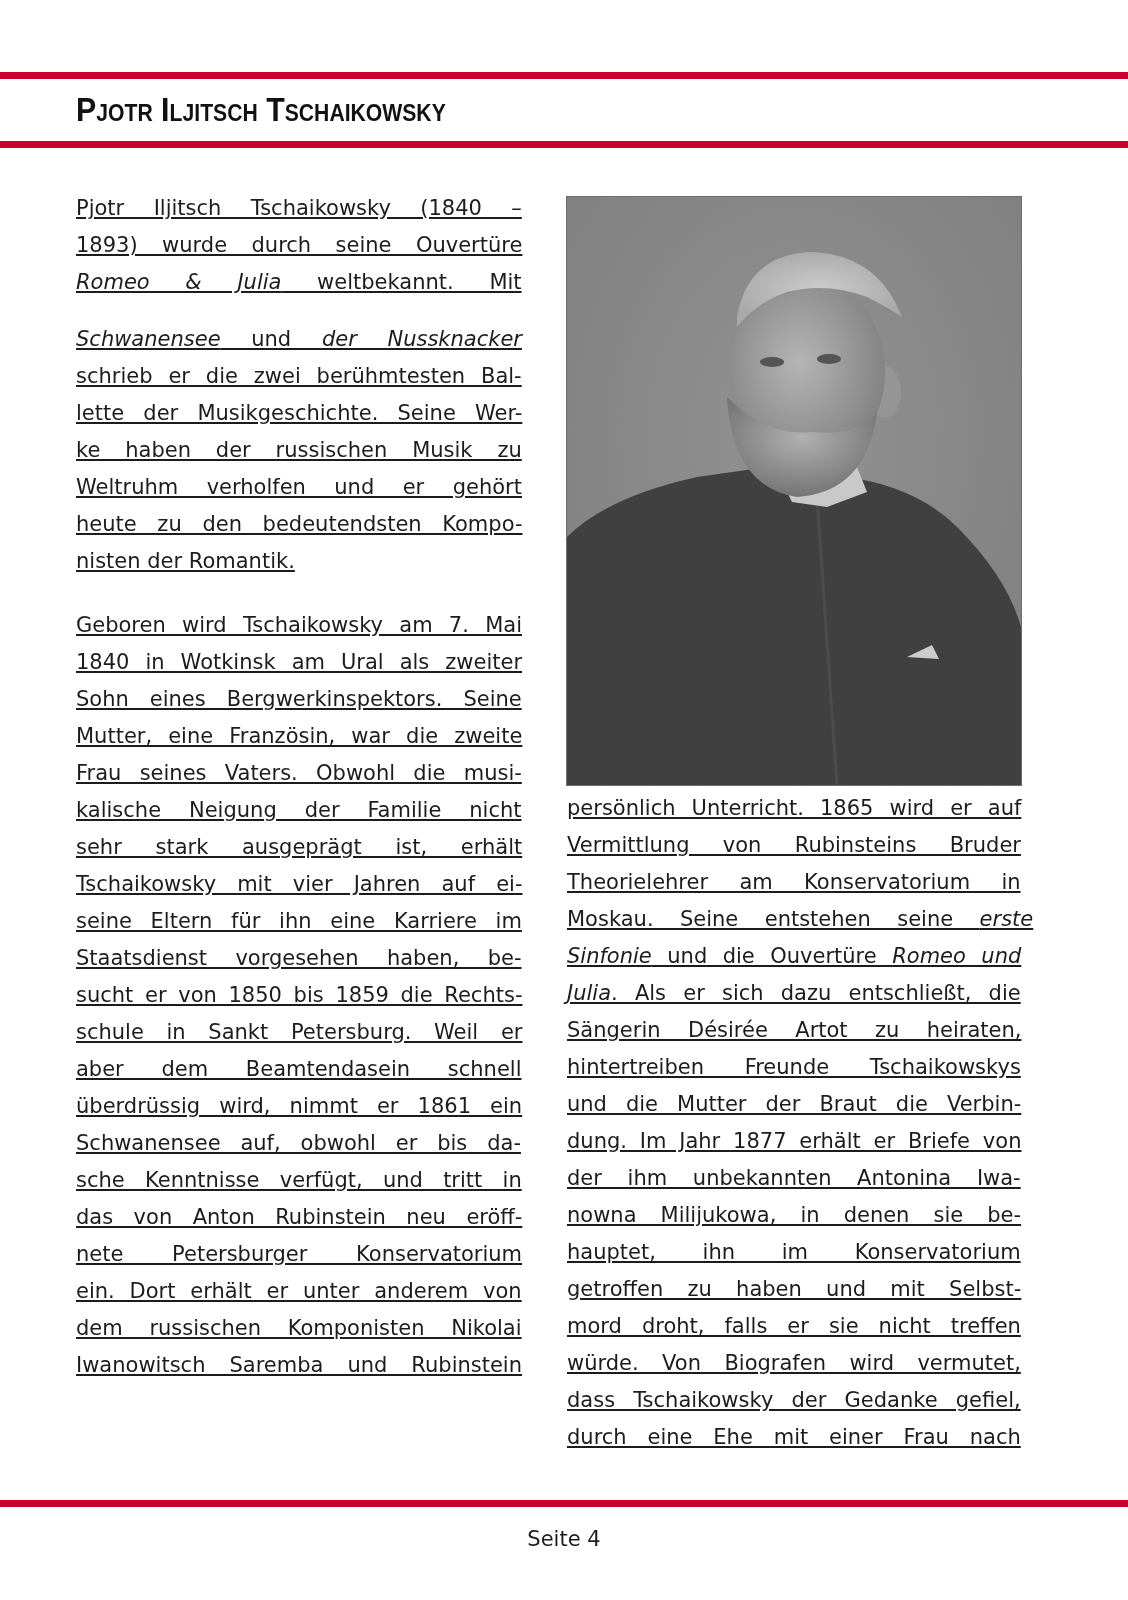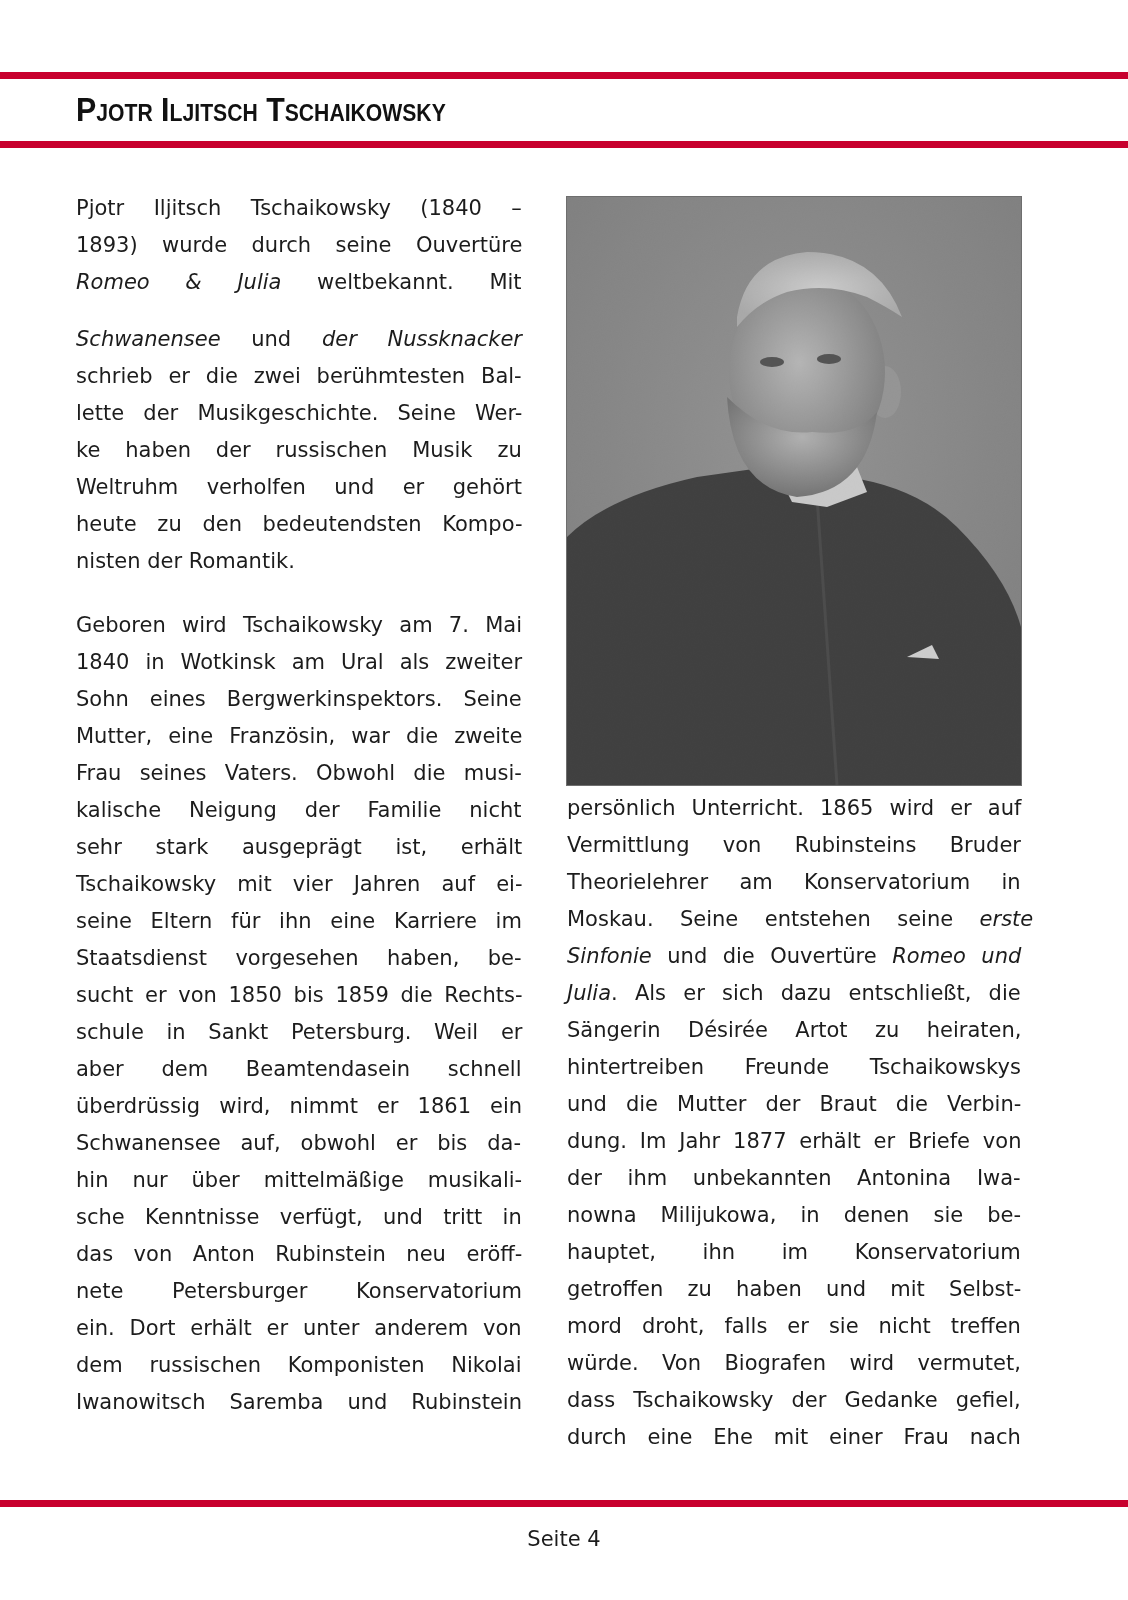--- a/index.html
+++ b/index.html
@@ -24,20 +24,21 @@
     color: #111; margin: 0;
     transform: scaleX(0.92); transform-origin: left center;
   }
 
   .col {
     position: absolute;
     font-family: "DejaVu Sans", sans-serif;
     font-size: 21px; line-height: 37px;
     text-align: justify;
     color: #1c1c1c;
+    text-decoration: underline;
   }
   .col p { margin: 0; }
   .col .line {
     display: block; height: 37px; white-space: nowrap;
     text-align: justify; text-align-last: justify;
     overflow: visible;
   }
   .col .line.last { text-align-last: left; }
   .col-left { left: 76px; top: 190px; width: 446px; }
   .col-right { left: 567px; top: 790px; width: 454px; }
@@ -87,21 +88,20 @@
       <span class="line" style="word-spacing: 21.25px; text-align-last: left;"><span>kalische Neigung der Familie nicht</span></span>
       <span class="line" style="word-spacing: 27px; text-align-last: left;"><span>sehr stark ausgeprägt ist, erhält</span></span>
       <span class="line" style="word-spacing: 14.4px; text-align-last: left;"><span>Tschaikowsky mit vier Jahren auf ei-</span></span>
       <span class="line" style="word-spacing: 12px; text-align-last: left;"><span>seine Eltern für ihn eine Karriere im</span></span>
       <span class="line" style="word-spacing: 21.67px; text-align-last: left;"><span>Staatsdienst vorgesehen haben, be-</span></span>
       <span class="line" style="word-spacing: 5px; text-align-last: left;"><span>sucht er von 1850 bis 1859 die Rechts-</span></span>
       <span class="line" style="word-spacing: 16px; text-align-last: left;"><span>schule in Sankt Petersburg. Weil er</span></span>
       <span class="line" style="word-spacing: 31px; text-align-last: left;"><span>aber dem Beamtendasein schnell</span></span>
       <span class="line" style="word-spacing: 12.4px; text-align-last: left;"><span>überdrüssig wird, nimmt er 1861 ein</span></span>
       <span class="line" style="word-spacing: 13.2px; text-align-last: left;"><span>Schwanensee auf, obwohl er bis da-</span></span>
-      <span class="line" style="word-spacing: 17.25px; text-align-last: left;"><span>hin nur über mittelmäßige musikali-</span></span>
       <span class="line" style="word-spacing: 13.6px; text-align-last: left;"><span>sche Kenntnisse verfügt, und tritt in</span></span>
       <span class="line" style="word-spacing: 13.8px; text-align-last: left;"><span>das von Anton Rubinstein neu eröff-</span></span>
       <span class="line" style="word-spacing: 42px; text-align-last: left;"><span>nete Petersburger Konservatorium</span></span>
       <span class="line" style="word-spacing: 8.17px; text-align-last: left;"><span>ein. Dort erhält er unter anderem von</span></span>
       <span class="line" style="word-spacing: 20px; text-align-last: left;"><span>dem russischen Komponisten Nikolai</span></span>
       <span class="line" style="word-spacing: 17.33px; text-align-last: left;"><span>Iwanowitsch Saremba und Rubinstein</span></span>
     </p>
   </div>
 
 <div class="photo" title="Schwarz-Weiß-Porträt von Pjotr Iljitsch Tschaikowsky">

